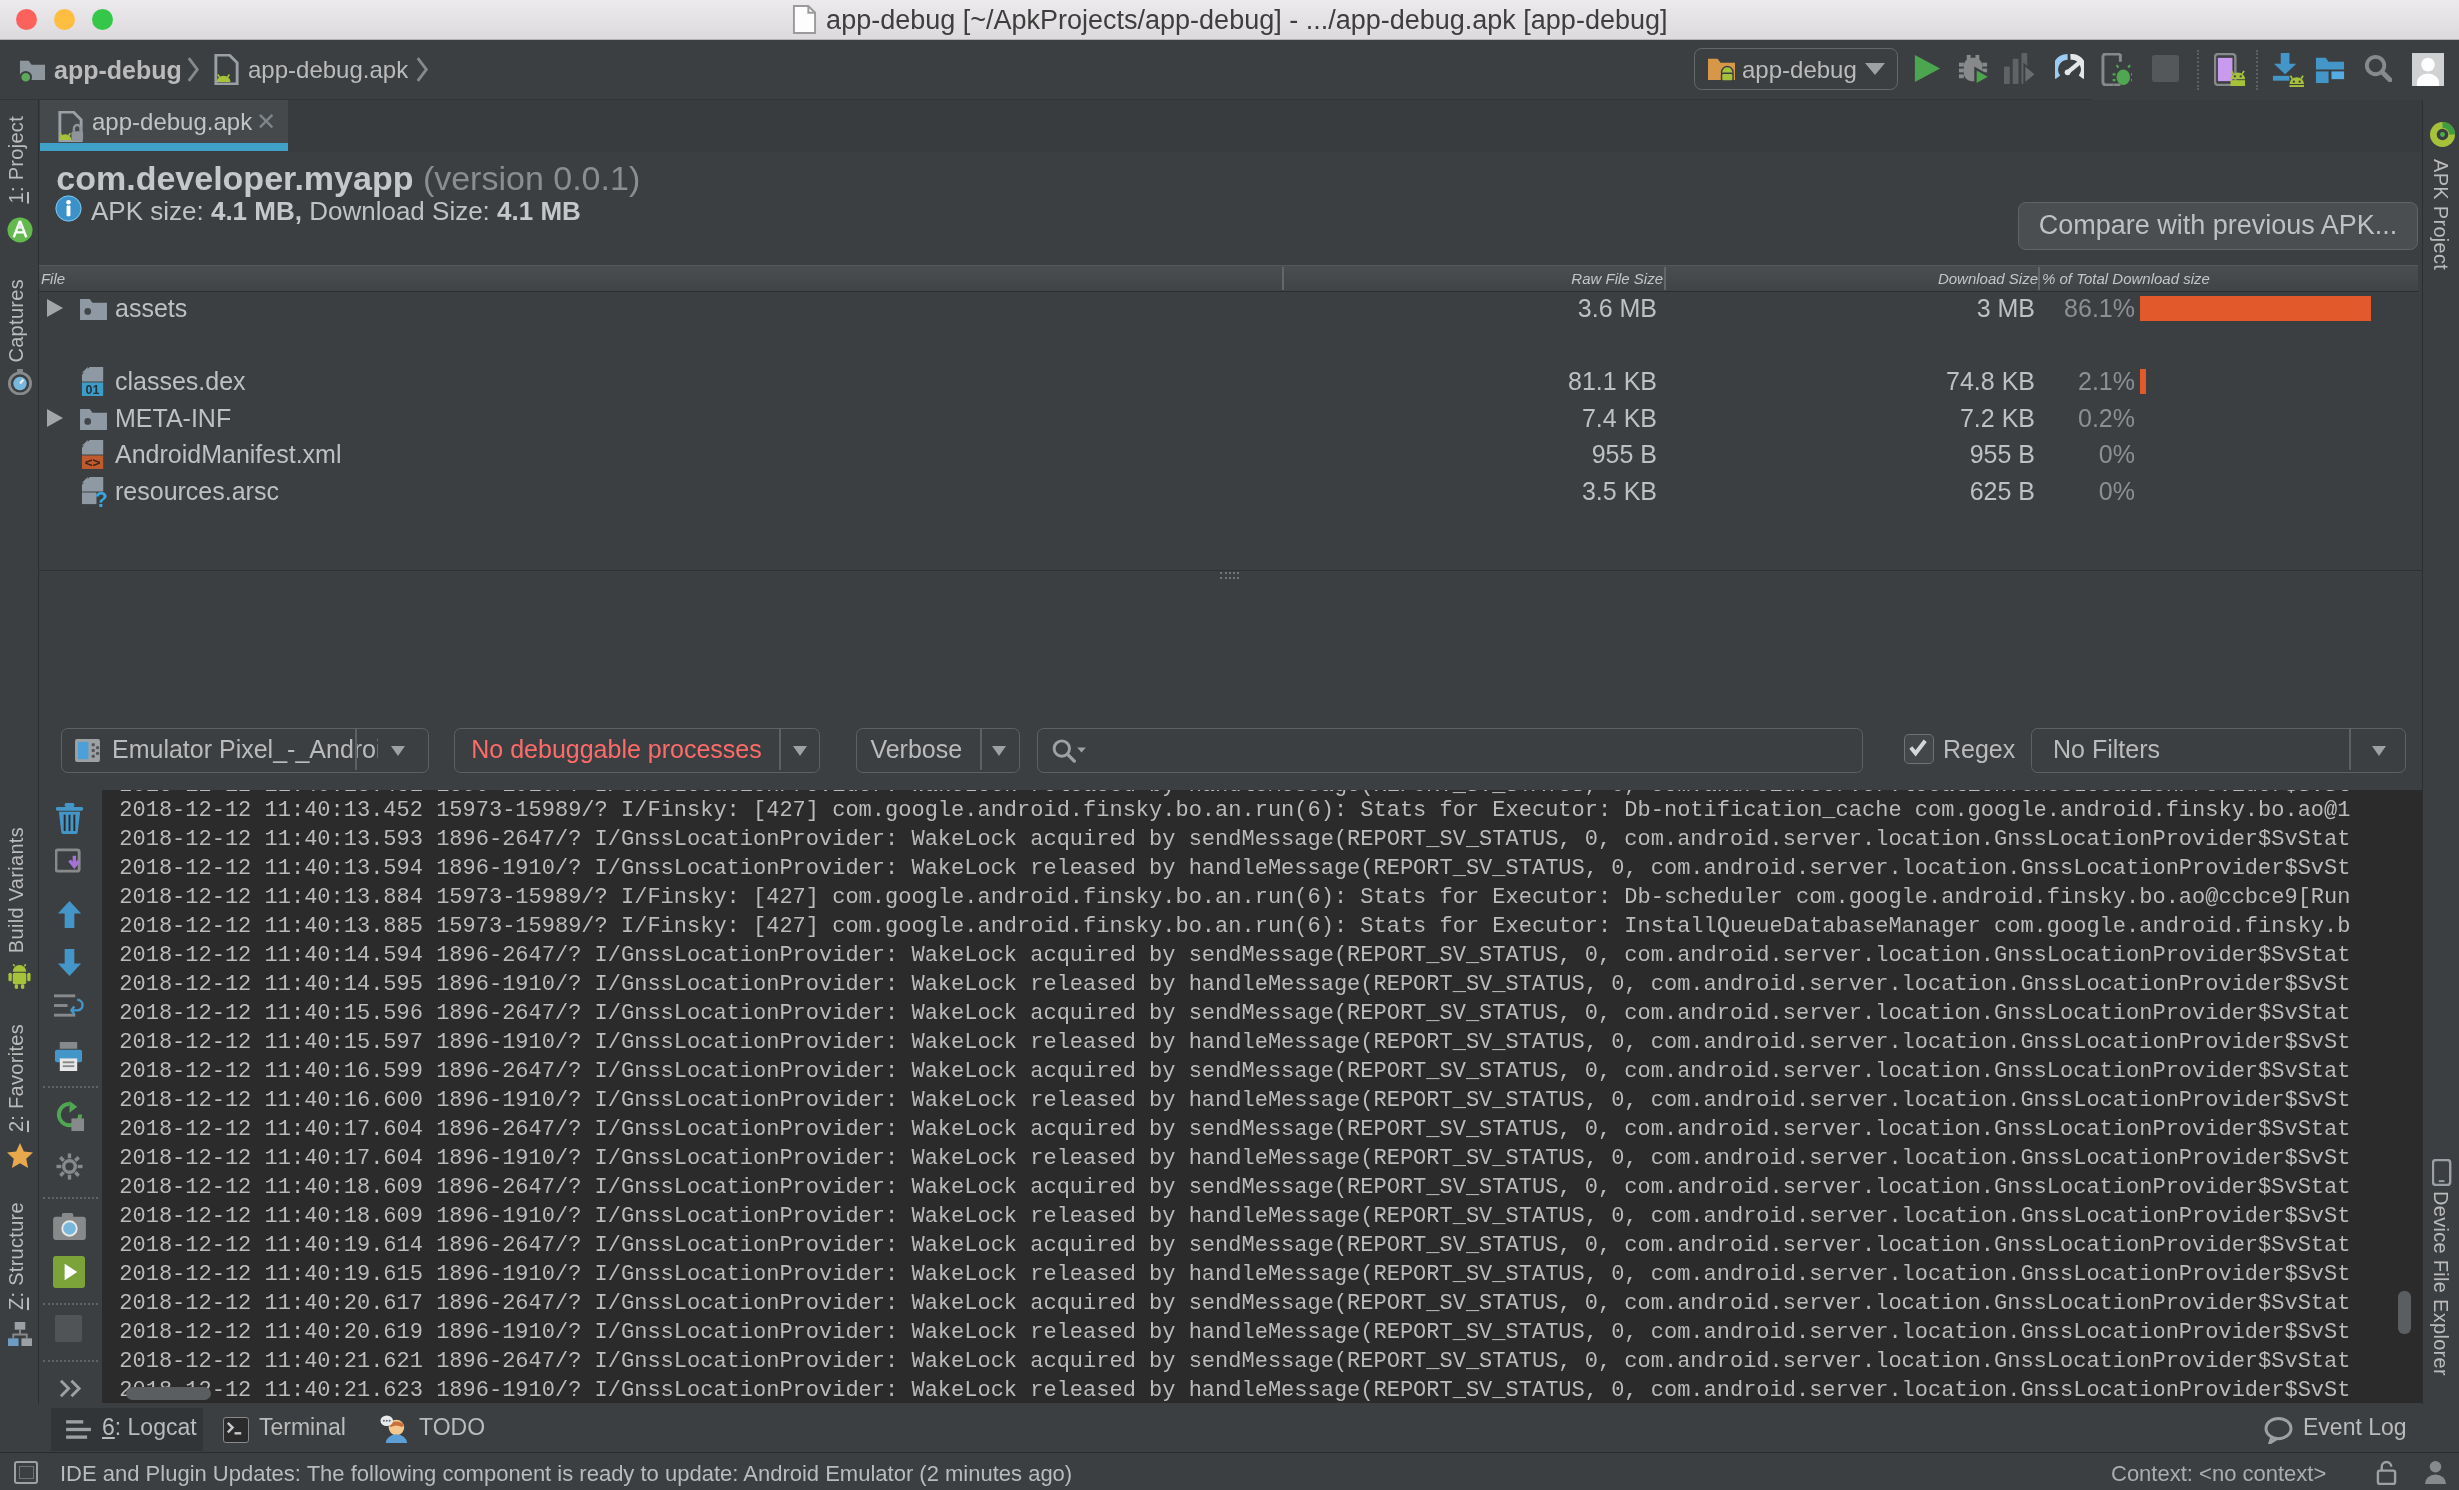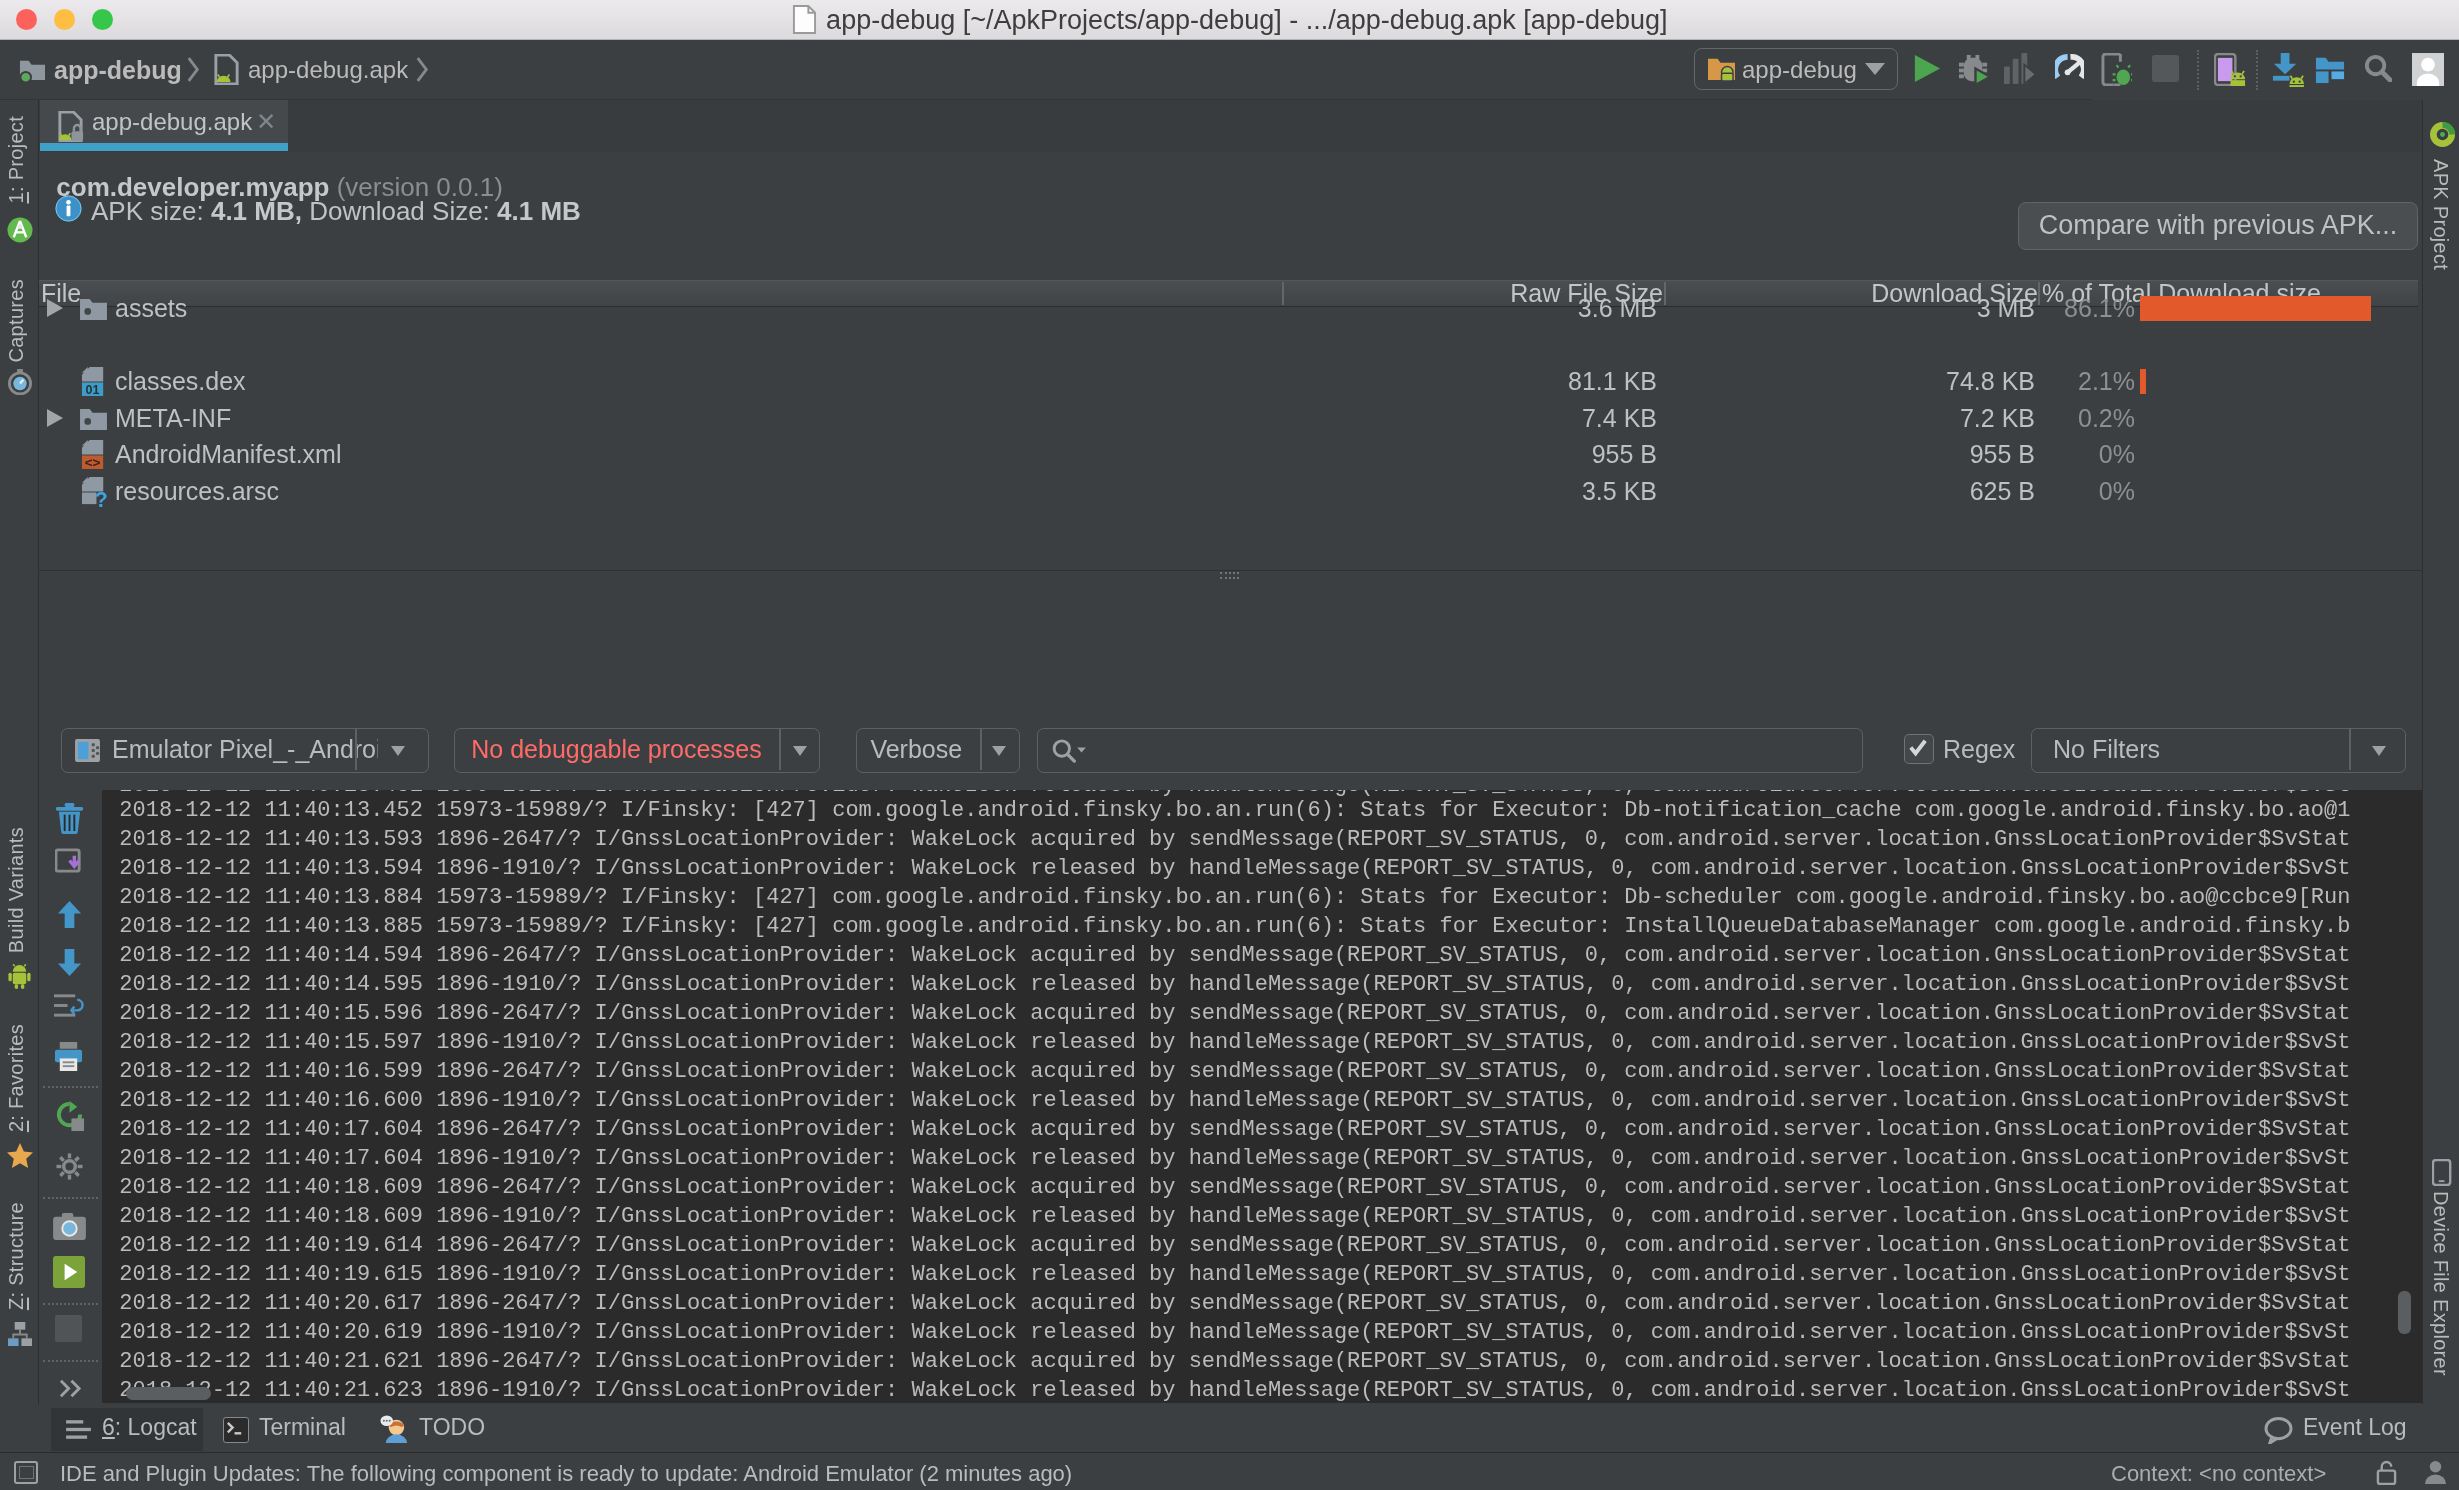--- a/index.html
+++ b/index.html
@@ -24,23 +24,23 @@
   #tab1{left:40px;top:100px;width:248px;height:43px;background:#45494B;}
   #tabline{left:40px;top:143px;width:248px;height:7.7px;background:#3FA1C8;}
   
   #lstripe{left:0;top:100px;width:38px;height:1304px;background:#3C3F41;border-right:1px solid #2c2f30;}
   #rstripe{left:2422px;top:100px;width:37px;height:1304px;background:#3C3F41;border-left:1px solid #2c2f30;}
   .vtd{writing-mode:vertical-rl;}   
   .vtu{writing-mode:vertical-rl;transform:rotate(180deg);} 
   .stripetxt{color:#BBBBBB;font-size:20px;letter-spacing:0.3px;}
   
   #editor{left:39px;top:152px;width:2383px;height:418px;background:#3C3F41;}
-  #thead{position:absolute;left:0;top:128px;width:2379px;height:25px;
+  #thead{position:absolute;left:0;top:113px;width:2379px;height:25px;
      background:linear-gradient(#4B4E50,#404446);border-top:1px solid #55585A;
-     border-bottom:1.9px solid #2A2D2F;color:#C2C6C9;font-size:25px;line-height:25px;}
+     border-bottom:1.9px solid #2A2D2F;color:#C2C6C9;font-size:15px;line-height:25px;font-style:italic;}
   .hsep{position:absolute;top:1px;width:1.9px;height:23px;background:#63676A;}
   .trow{position:absolute;left:0;width:2379px;height:37px;line-height:37px;font-size:25px;color:#BDC1C4;}
   .rnum{position:absolute;text-align:right;}
   .pct{color:#8C9093;}
   .obar{position:absolute;background:#E2592C;height:25px;top:5.8px;}
   .expander{position:absolute;width:0;height:0;top:8.6px;left:7.7px;
      border-left:16.3px solid #A2A6A9;border-top:9.6px solid transparent;border-bottom:9.6px solid transparent;}
   
   #midzone{left:39px;top:571px;width:2383px;height:88px;background:#3C3F41;}
   #logcathdr{left:39px;top:659px;width:2383px;height:54px;background:#3C3F41;border-top:1px solid #2E3133;border-bottom:1px solid #2E3133;box-sizing:border-box;}
@@ -271,21 +271,21 @@
     </svg>
     <div class="stripetxt vtd abs" style="left:5.8px;top:59px;">APK Project</div>
     <svg class="abs" style="left:8.6px;top:1059px" width="23" height="27" viewBox="0 0 24 28">
       <rect x="1" y="1" width="18" height="26" rx="3" fill="none" stroke="#9AA0A5" stroke-width="2.5"></rect>
       <path d="M7 23 h6" stroke="#9AA0A5" stroke-width="2"></path>
     </svg>
     <div class="stripetxt vtd abs" style="left:5.8px;top:1091px;">Device File Explorer</div>
   </div>
 
   <div id="editor" class="abs">
-    <div class="abs" style="left:17.3px;top:20px;font-size:26px;"><span class="bold" style="color:#C4C8CB;">com.developer.myapp</span> <span style="color:#8A8E91;">(version 0.0.1)</span></div>
+    <div class="abs" style="left:17.3px;top:7px;font-size:34px;"><span class="bold" style="color:#C4C8CB;">com.developer.myapp</span> <span style="color:#8A8E91;">(version 0.0.1)</span></div>
     <svg class="abs" style="left:16.3px;top:43px" width="27" height="27" viewBox="0 0 28 28">
       <circle cx="14" cy="14" r="13.5" fill="#3C92C8"></circle>
       <circle cx="14" cy="14" r="13" fill="none" stroke="#7FC4E8" stroke-width="1"></circle>
       <rect x="12" y="11" width="4" height="11" rx="1" fill="#FFFFFF"></rect>
       <circle cx="14" cy="7.5" r="2.4" fill="#FFFFFF"></circle>
     </svg>
     <div class="abs" style="left:52px;top:44px;font-size:26px;color:#BFC3C6;">APK size: <span class="bold" style="color:#C4C8CB;">4.1 MB,</span> Download Size: <span class="bold" style="color:#C4C8CB;">4.1 MB</span></div>
     <div class="abs" style="left:1979px;top:50px;width:400px;height:48px;background:#4A4E50;border:1.4px solid #606465;border-radius:7.7px;
          text-align:center;line-height:45px;font-size:27px;color:#BDC1C4;box-sizing:border-box;">Compare with previous APK...</div>
 

